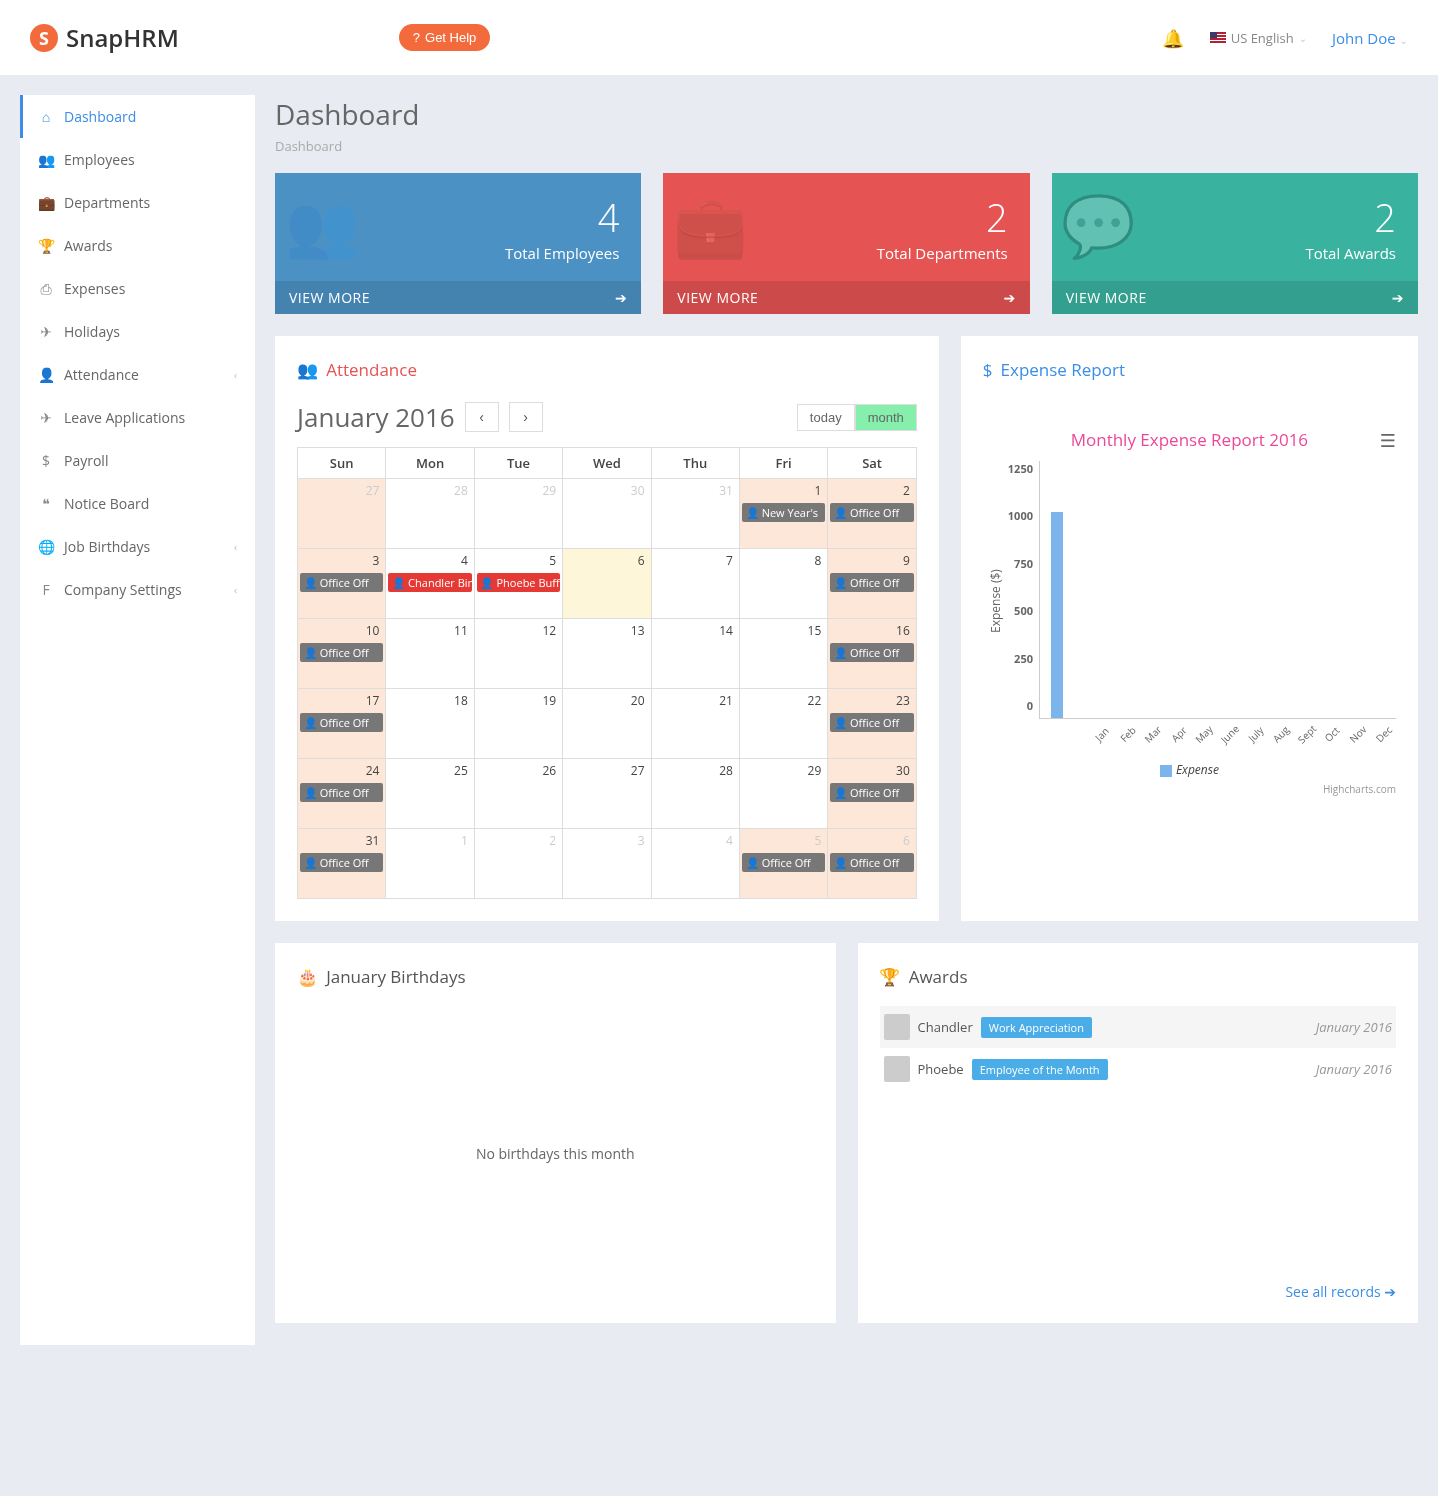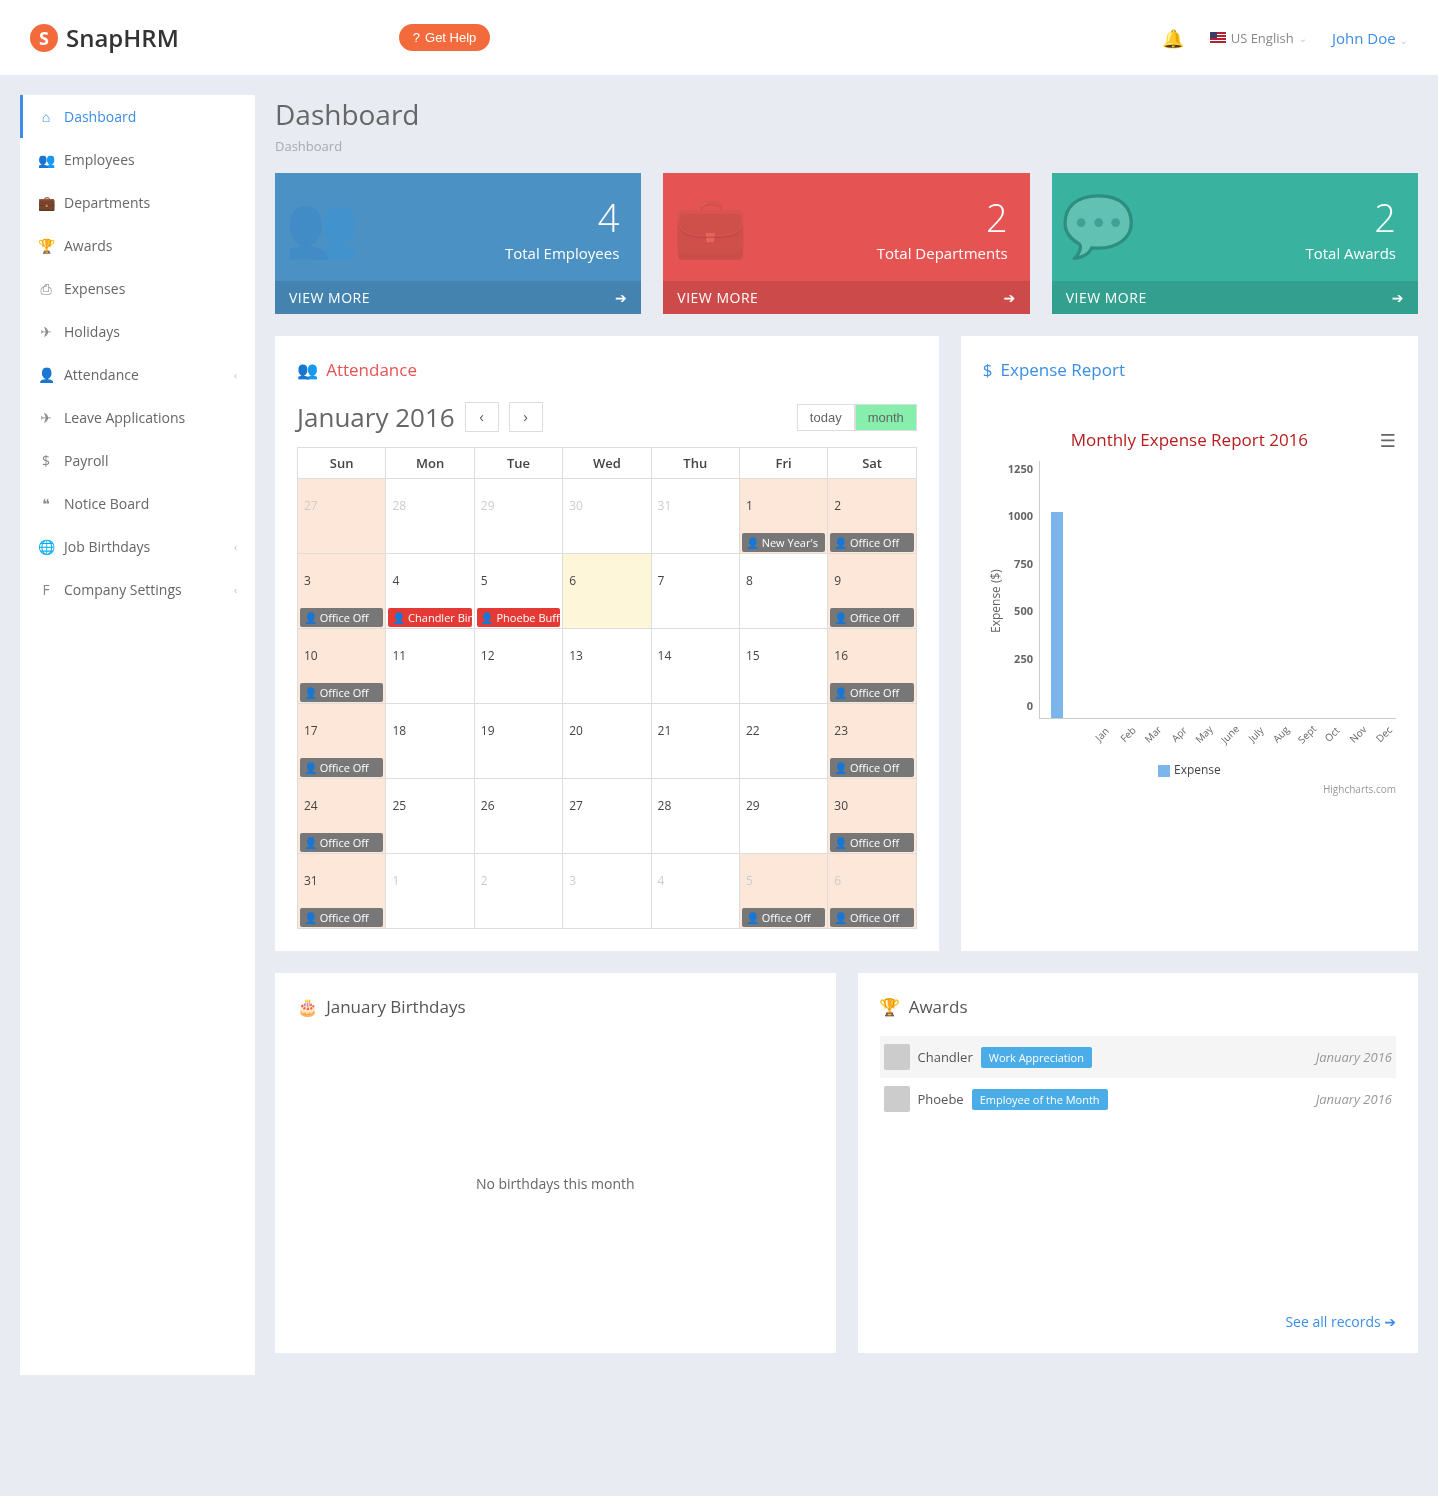--- a/index.html
+++ b/index.html
@@ -61,42 +61,42 @@
 
 .cal-header { display: flex; align-items: center; gap: 10px; margin-bottom: 12px; }
 .cal-month { font-size: 26px; color: #666; font-weight: 400; }
 .nav-btn { width: 34px; height: 30px; border: 1px solid #ddd; background: #fff; cursor: pointer; font-size: 14px; color:#555;}
 .view-sw { margin-left: auto; display: flex; }
 .view-sw button { border: 1px solid #ddd; background: #fff; padding: 5px 12px; font-size: 13px; cursor: pointer; color:#666;}
 .view-sw button.active { background: #86efac; }
 table.cal { width: 100%; border-collapse: collapse; table-layout: fixed; }
 .cal th { border: 1px solid #ddd; padding: 6px; font-size: 13px; font-weight: 600; background: #fff; color:#444;}
 .cal td { border: 1px solid #ddd; height: 70px; vertical-align: top; padding: 0; position: relative; font-size: 12px; }
-.cal td .dnum { padding: 18px 6px; color: #444; }
+.cal td .dnum { text-align: right; padding: 3px 6px; color: #444; }
 .cal td.other .dnum { color: #ccc; }
 .cal td.weekend { background: #fce7d9; }
 .event { font-size: 11px; color: #fff; padding: 2px 4px; margin: 1px 2px; border-radius: 2px; white-space: nowrap; overflow: hidden; display: flex; align-items: center; gap: 2px; }
 .event.off { background: #777; }
 .event.red { background: #e53935; }
 .cal td.highlight { background: #fdf6d8; }
 
 
 .chart-wrap { position: relative; }
-.chart-title { text-align: center; font-size: 17px; color: #b91c1c; margin-bottom: 10px; margin-top: 47px; }
+.chart-title { text-align: center; font-size: 17px; color: #ec4899; margin-bottom: 10px; margin-top: 47px; }
 .chart-menu { position: absolute; right: 0; top: 0; cursor: pointer; color: #666; font-size: 18px; }
 .chart { display: flex; height: 280px; }
 .yaxis-label { writing-mode: vertical-rl; transform: rotate(180deg); text-align: center; font-size: 12px; color: #666; padding: 0 4px; }
 .yticks { display: flex; flex-direction: column; justify-content: space-between; align-items: flex-end; font-size: 11px; color: #666; padding-right: 6px; padding-bottom: 28px; font-weight: bold; }
 .plot { flex: 1; position: relative; border-left: 1px solid #ccc; border-bottom: 1px solid #ccc; margin-bottom: 0; }
 .plot-inner { position: absolute; left: 0; right: 0; bottom: 0; top: 0; display: flex; align-items: flex-end; padding: 0 2px; }
 .bar-slot { flex: 1; display: flex; justify-content: center; align-items: flex-end; height: 100%; }
 .bar { width: 12px; background: #7cb5ec; }
 .xticks { display: flex; font-size: 10px; color: #666; padding-left: 50px; }
 .xticks span { flex: 1; text-align: center; transform: rotate(-45deg); transform-origin: center; }
-.legend { text-align: center; margin-top: 20px; font-size: 12px; color: #444; }
+.legend { text-align: center; margin-top: 20px; font-size: 12px; color: #444; font-style: italic; }
 .legend .sw { display: inline-block; width: 12px; height: 12px; background: #7cb5ec; vertical-align: middle; margin-right: 4px; }
 .credit { text-align: right; font-size: 10px; color: #999; margin-top: 4px; }
 
 
 .empty { flex: 1; display: flex; align-items: center; justify-content: center; color: #666; }
 .award-row { display: flex; align-items: center; gap: 8px; padding: 8px 4px; }
 .award-row:nth-child(odd) { background: #f5f5f5; }
 .avatar { width: 26px; height: 26px; background: #ccc; border-radius: 2px; }
 .award-name { color: #555; font-size: 13px; }
 .badge { background: #4bade8; color: #fff; font-size: 11px; padding: 3px 8px; border-radius: 2px; }

